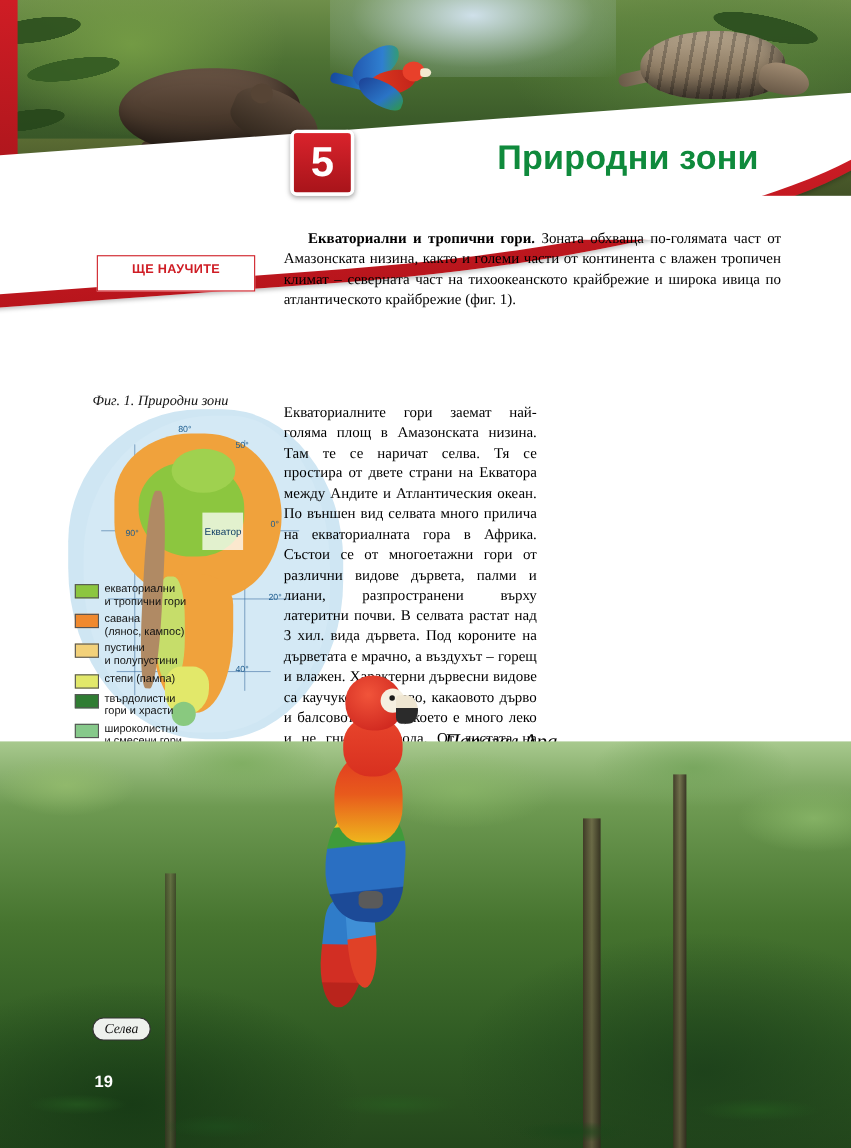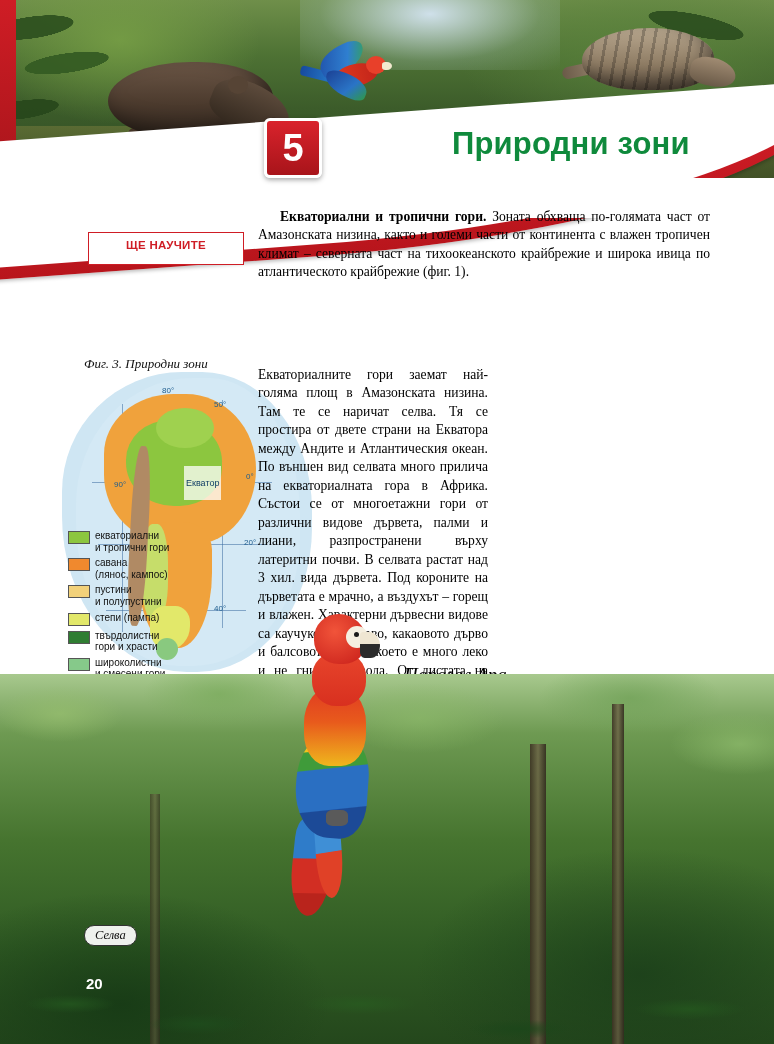--- a/index.html
+++ b/index.html
@@ -150,21 +150,21 @@
   
   .title {
     position:absolute; left:452px; top:126px;
     font-family:"Liberation Sans", sans-serif;
     font-weight:bold; font-size:31px; color:#0f8a3c;
     letter-spacing:.2px;
   }
 
   
   .learn-box {
-    position:absolute; left:88px; top:232px; width:156px;
+    position:absolute; left:88px; top:232px; width:144px;
     border:1.5px solid #cf1d25; background:#ffffff;
     padding:6px 8px 9px 8px;
   }
   .learn-title {
     font-family:"Liberation Sans", sans-serif; font-weight:bold;
     color:#cf1d25; font-size:11.5px; text-align:center; margin-bottom:4px;
     letter-spacing:.3px;
   }
   .learn-text {
     font-family:"Liberation Serif", serif; font-style:italic;
@@ -453,21 +453,21 @@
 
   <div class="chapter-badge">
     <span>5</span>
   </div>
   <div class="title">Природни зони</div>
 
   <div class="learn-box">
     <div class="learn-title">ЩЕ НАУЧИТЕ</div>
   </div>
 
-  <div class="fig-caption">Фиг. 3. Природни зони</div>
+  <div class="fig-caption">Фиг. 1. Природни зони</div>
 
   <div class="map-wrap">
     <div class="map-blob"></div>
     <div class="map-blob2"></div>
 
     <div class="grat" style="left:60px; top:32px; width:1px; height:228px;"></div>
     <div class="grat" style="left:108px; top:24px; width:1px; height:244px;"></div>
     <div class="grat" style="left:160px; top:28px; width:1px; height:228px;"></div>
     <div class="grat" style="left:30px; top:110px; width:180px; height:1px;"></div>
     <div class="grat" style="left:36px; top:172px; width:168px; height:1px;"></div>
@@ -550,15 +550,15 @@
 
   <div class="bottom-photo">
     <div class="bp-canopy"></div>
     <div class="bp-trunk3"></div>
     <div class="bp-trunk1"></div>
     <div class="bp-trunk2"></div>
     <div class="bp-ferns"></div>
   </div>
 
   <div class="selva-label">Селва</div>
-  <div class="page-number">20</div>
+  <div class="page-number">19</div>
 
 </div>
 
 </body></html>

